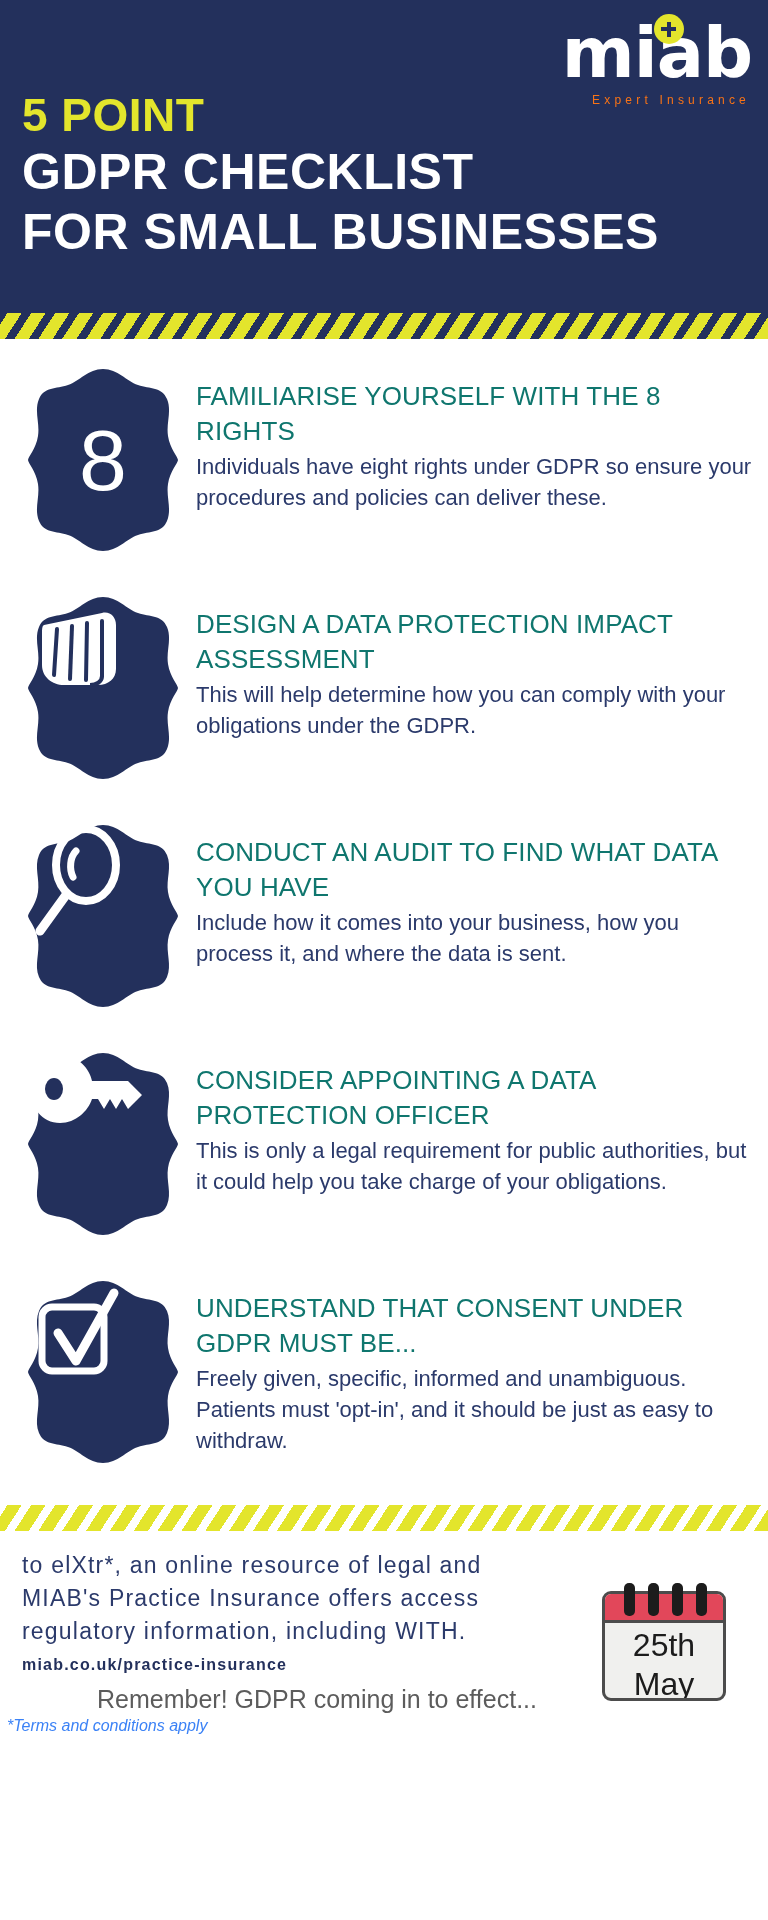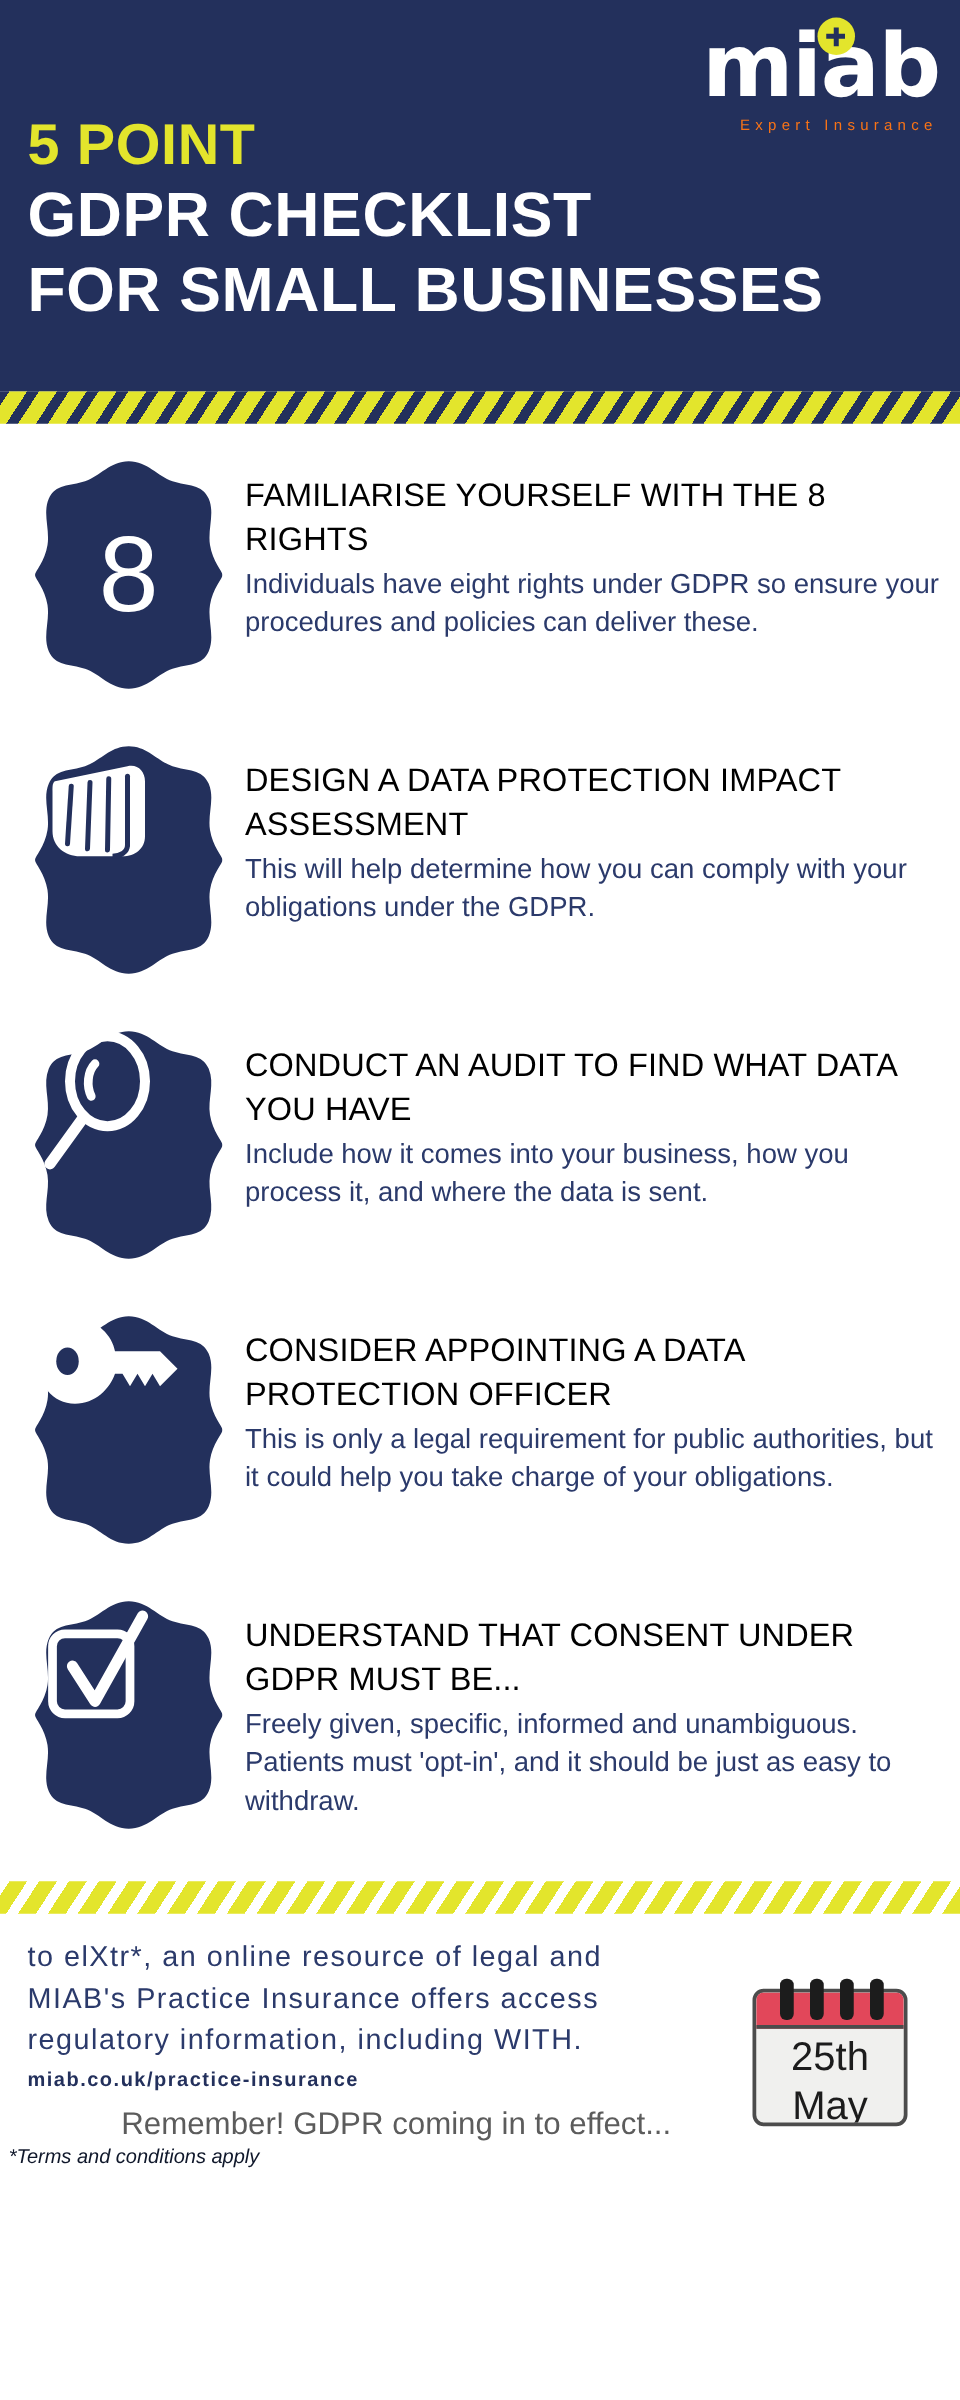--- a/index.html
+++ b/index.html
@@ -158,21 +158,21 @@
   .item-text {
     flex: 1 1 auto;
     padding-left: 18px;
     padding-top: 14px;
     padding-right: 16px;
   }
   .item-heading {
     font-family: "Liberation Sans", sans-serif;
     font-size: 26px;
     line-height: 35px;
-    color: #000000;
+    color: #0f766e;
     letter-spacing: 0.1px;
     font-weight: normal;
     margin: 0 0 2px 0;
   }
   .item-body {
     font-family: "Liberation Sans", sans-serif;
     font-size: 22px;
     line-height: 31px;
     color: #2b3a6b;
     margin: 0;
@@ -207,21 +207,21 @@
     line-height: 32px;
     color: #5c5c5c;
     padding-left: 75px;
     margin-top: 2px;
     white-space: nowrap;
   }
   .footer-terms {
     font-family: "Liberation Sans", sans-serif;
     font-style: italic;
     font-size: 16px;
-    color: #0f172a;
+    color: #3b82f6;
     margin-left: -15px;
     margin-top: 2px;
   }
 
   .calendar {
     position: absolute;
     right: 26px;
     top: 52px;
     width: 140px;
     height: 118px;

